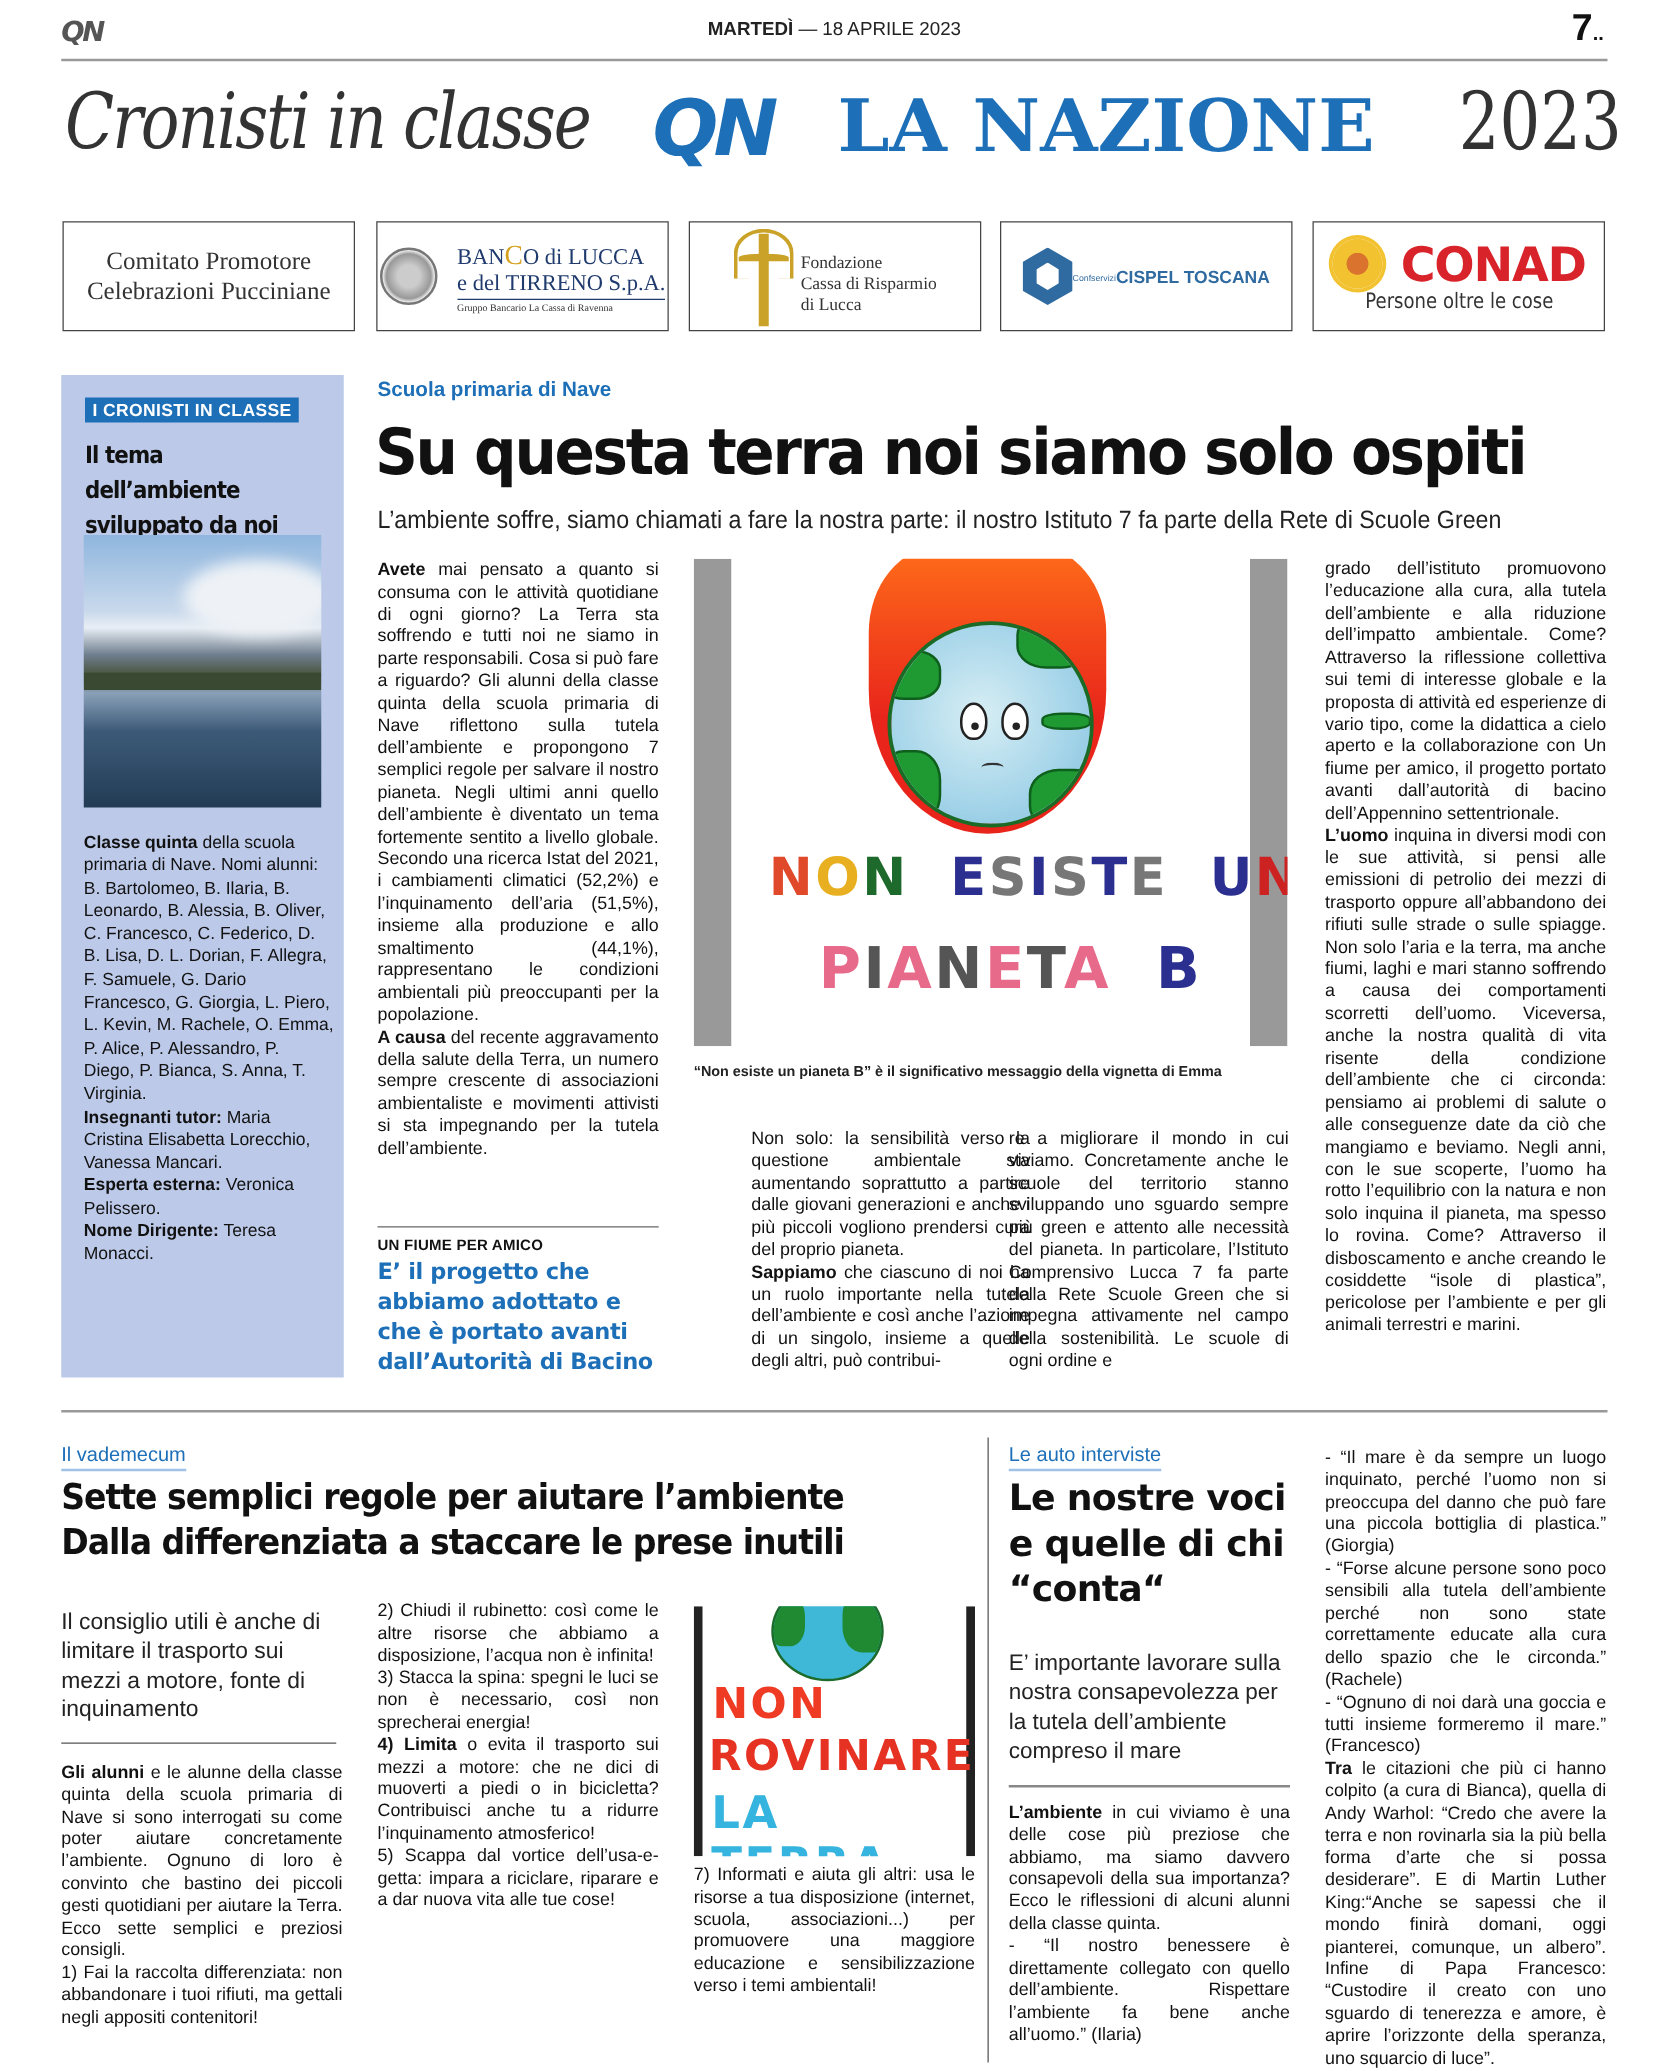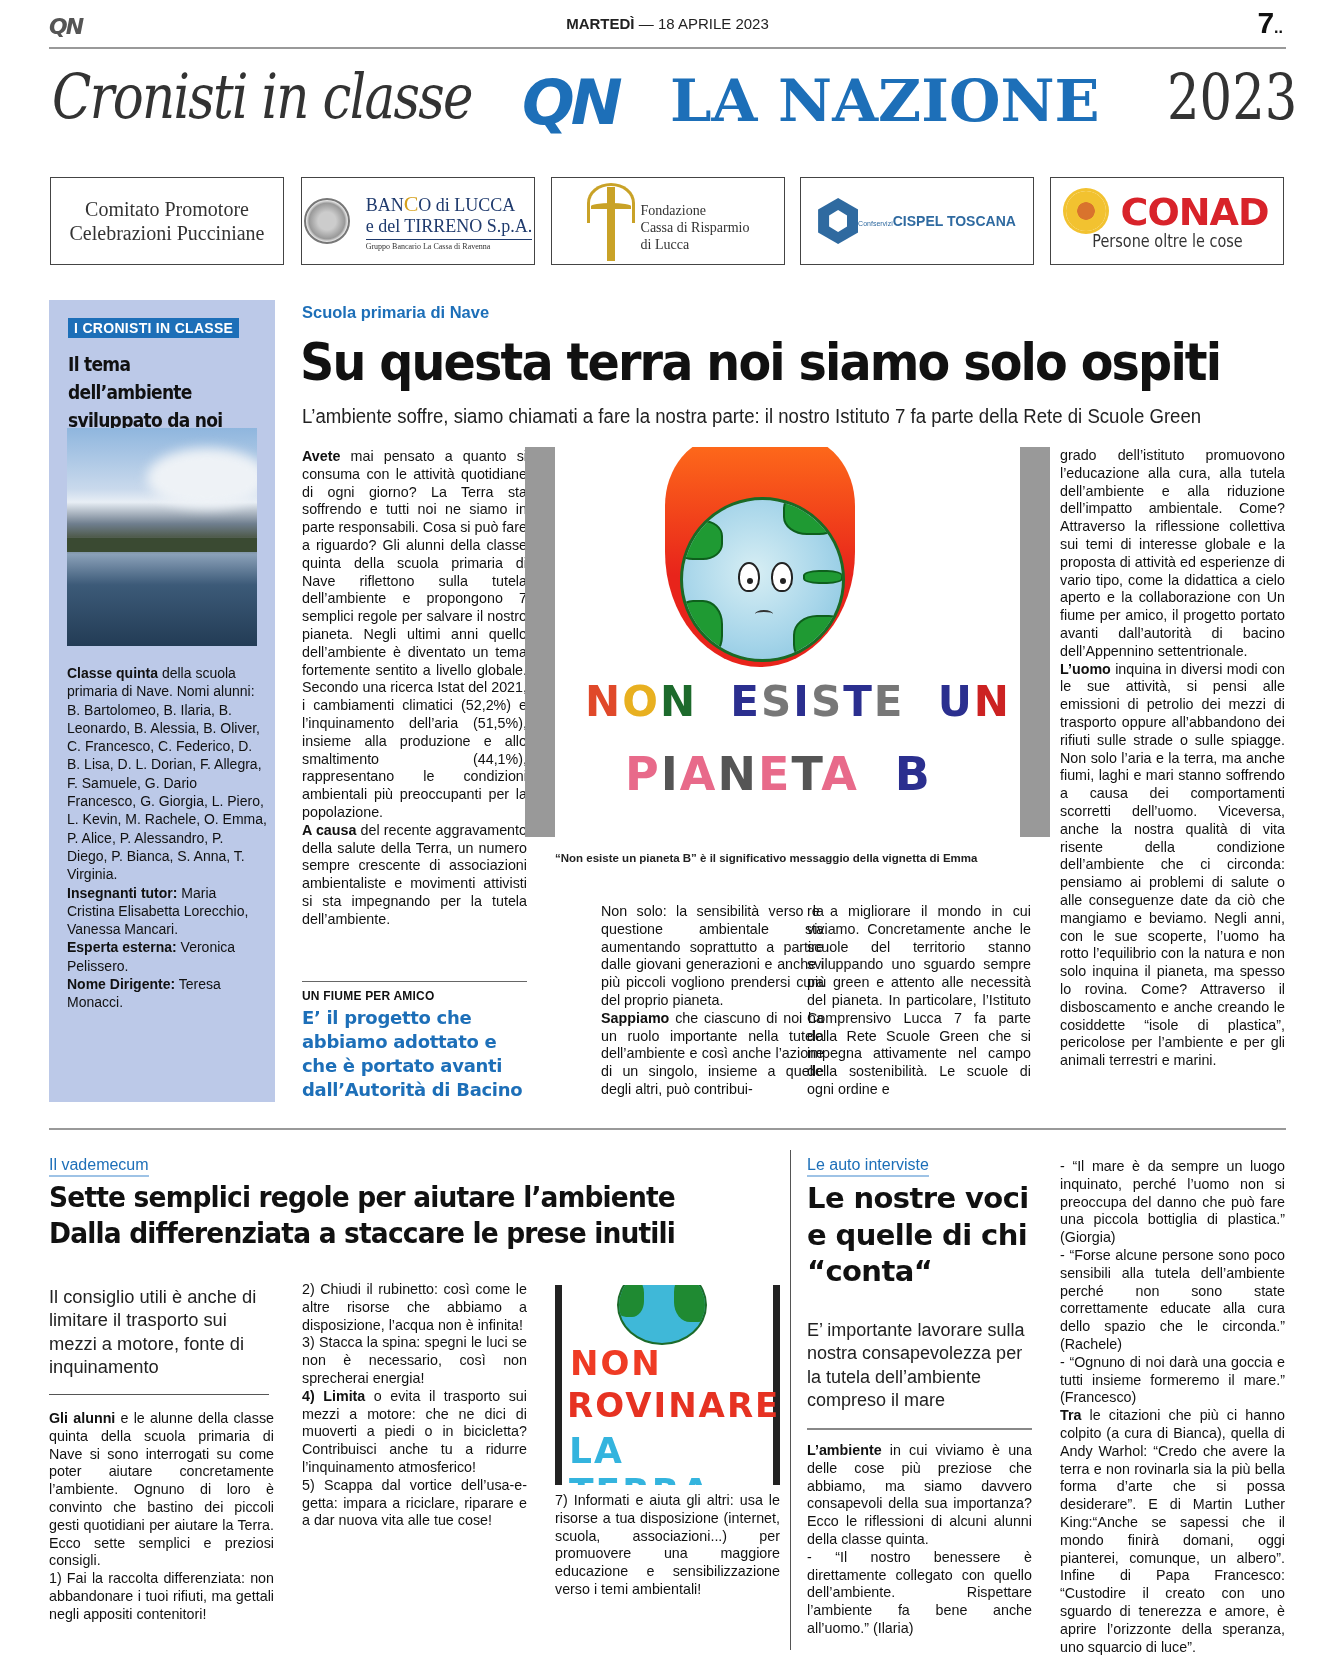--- a/index.html
+++ b/index.html
@@ -60,21 +60,21 @@
   .k1 { left: 302px; top: 303px; }
   .headline { left: 300px; top: 333px; font-family: "DejaVu Sans", sans-serif; font-weight: bold; font-size: 51px; letter-spacing: -2px; transform: scaleX(0.935); transform-origin: left; white-space: nowrap; line-height: 60px; }
   .subhead { left: 302px; top: 405px; font-size: 20px; color: #222; white-space: nowrap; transform: scaleX(0.93); transform-origin: left; }
 
   .col { font-size: 14.3px; line-height: 17.8px; text-align: justify; color: #111; hyphens: manual; }
   .c1 { left: 302px; top: 448px; width: 225px; }
   .boxed-rule { left: 302px; top: 981px; width: 225px; height: 1px; background: #666; }
   .side-kicker { left: 302px; top: 989px; font-weight: bold; font-size: 12px; letter-spacing: 0.2px; }
   .side-title { left: 302px; top: 1006px; width: 228px; font-family: "DejaVu Sans", sans-serif; font-weight: bold; font-size: 18px; line-height: 24px; color: #1d6fb8; letter-spacing: -0.3px; }
 
-  .drawing1 { left: 525px; top: 447px; width: 525px; height: 390px; background: #fff; overflow: hidden; }
+  .drawing1 { left: 555px; top: 447px; width: 475px; height: 390px; background: #fff; overflow: hidden; }
   .d1-bar-l { position: absolute; left: 0; top: 0; width: 30px; height: 390px; background: #999; }
   .d1-bar-r { position: absolute; right: 0; top: 0; width: 30px; height: 390px; background: #999; }
   .flame { position: absolute; left: 140px; top: -10px; width: 190px; height: 230px; background: linear-gradient(180deg, #ff6d1a, #e8241b 60%); border-radius: 30% 30% 50% 50%; }
   .globe { position: absolute; left: 155px; top: 50px; width: 165px; height: 165px; border-radius: 50%; background: radial-gradient(circle at 45% 45%, #d7eef4 0%, #a8d6ea 55%, #7fc0dd 100%); border: 3px solid #1b6a25; overflow: hidden; }
   .globe .land { position: absolute; background: #1f9a33; border: 2px solid #0e5f1c; border-radius: 40%; }
   .globe .eye { position: absolute; top: 62px; width: 22px; height: 30px; border: 2px solid #222; border-radius: 50% 50% 45% 45%; background: #fff; }
   .globe .pupil { position: absolute; left: 7px; top: 14px; width: 6px; height: 6px; border-radius: 50%; background: #222; }
   .globe .mouth { position: absolute; left: 72px; top: 110px; width: 18px; height: 8px; border-top: 2px solid #333; border-radius: 50% 50% 0 0; }
   .draw-text { position: absolute; font-family: "DejaVu Sans", sans-serif; font-weight: bold; letter-spacing: 2px; }
   .dt1 { left: 60px; top: 230px; font-size: 42px; }

